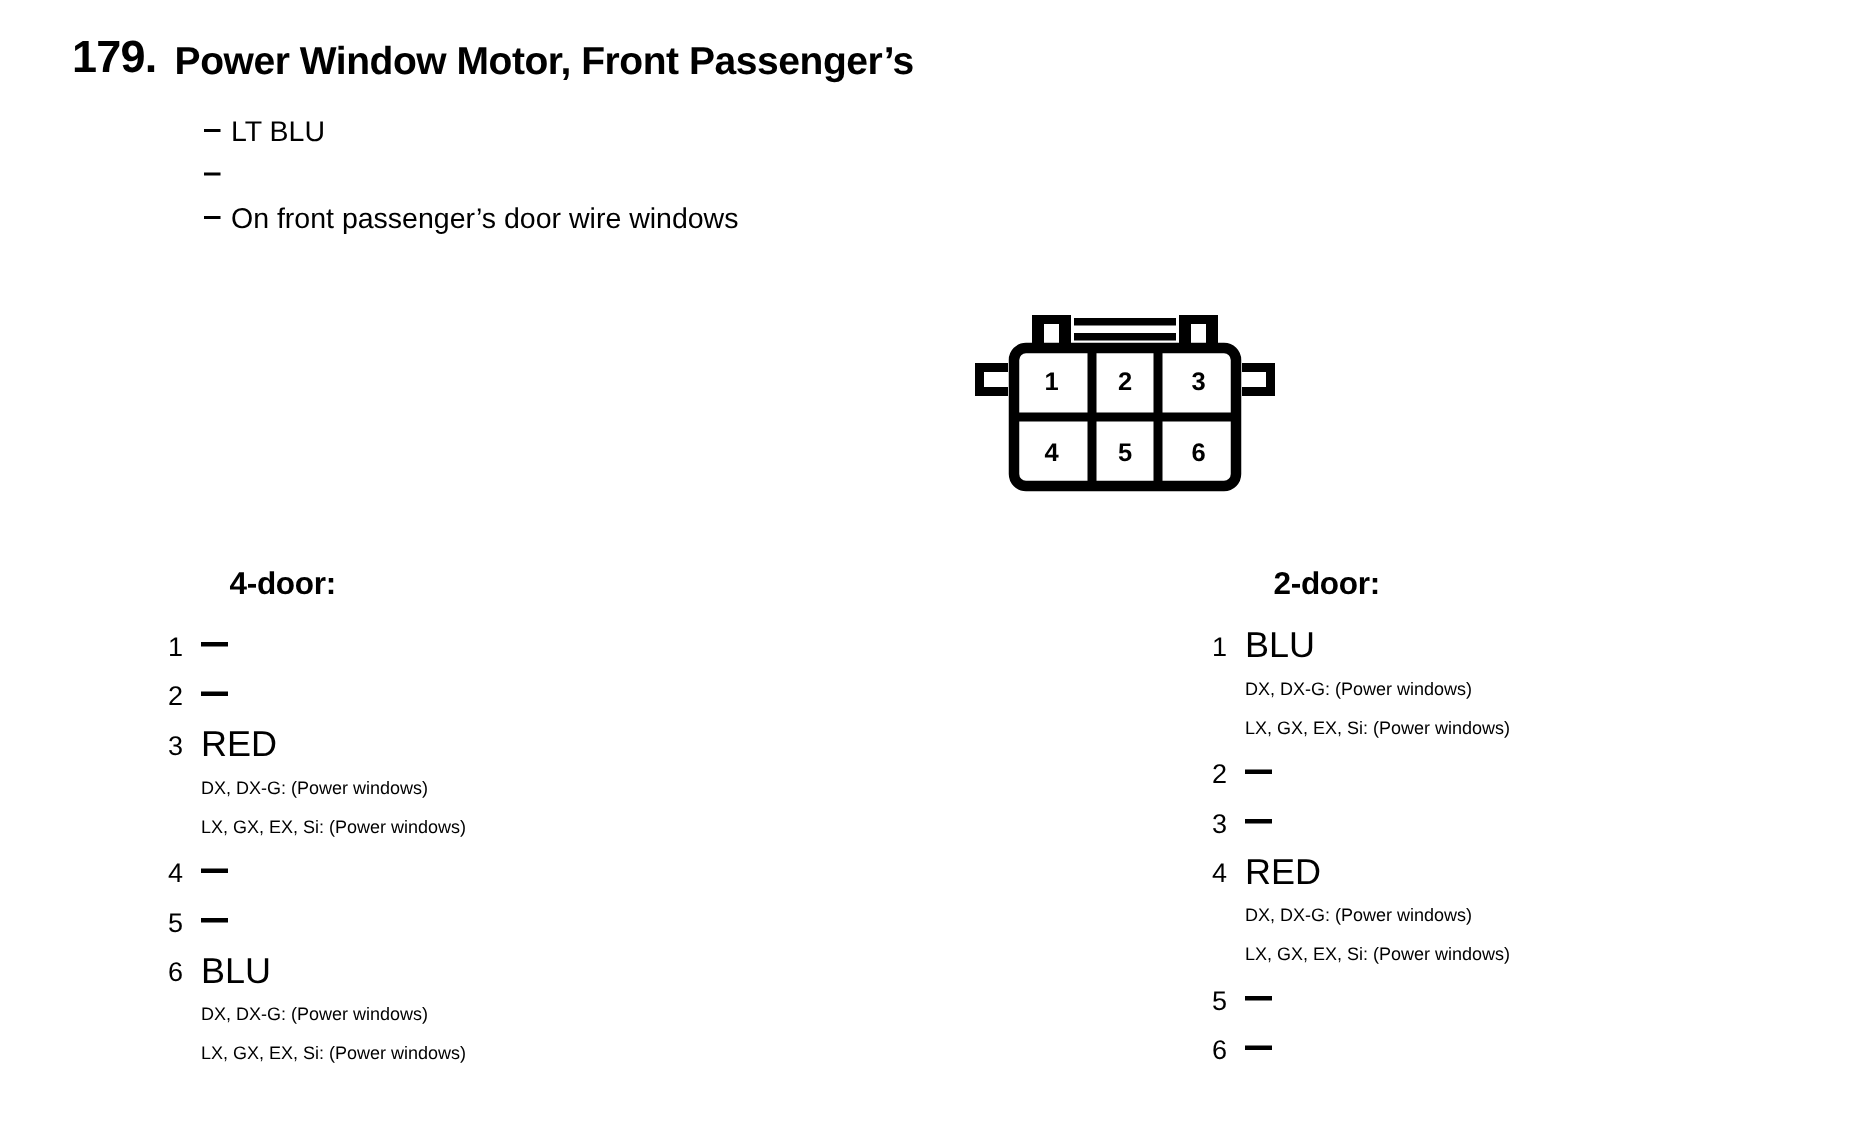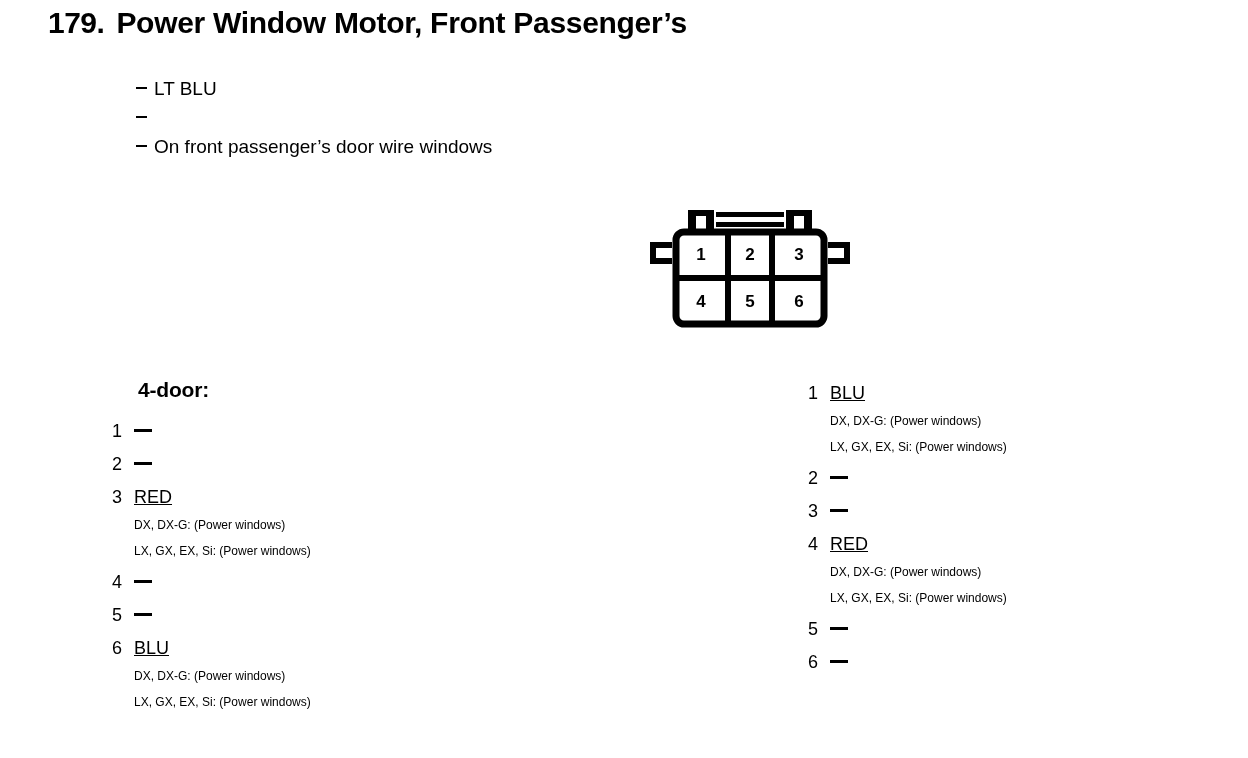--- a/index.html
+++ b/index.html
@@ -14,32 +14,32 @@
     overflow: hidden;
     font-family: "Liberation Sans", sans-serif;
     color: #000000;
     -webkit-font-smoothing: none;
   }
 
   
   .title-row {
     position: absolute;
     left: 48px;
-    top: 6px;
+    top: 22px;
     display: flex;
     align-items: flex-end;
     white-space: nowrap;
   }
   .title-number {
     font-size: 30px;
     font-weight: bold;
     letter-spacing: -0.5px;
   }
   .title-text {
-    font-size: 30px;
+    font-size: 26px;
     font-weight: bold;
     margin-left: 12px;
     letter-spacing: -0.3px;
   }
 
   
   .bullets {
     position: absolute;
     left: 136px;
     top: 74px;
@@ -91,21 +91,21 @@
   .col {
     position: absolute;
     top: 378px;
   }
   .col-4door { left: 112px; }
   .col-2door { left: 808px; }
 
   .col-header {
     font-size: 21px;
     font-weight: bold;
-    margin-left: 26px;
+    margin-left: 41px;
     margin-bottom: 14px;
     letter-spacing: -0.2px;
     white-space: nowrap;
   }
 
   .pin-row {
     display: flex;
     align-items: flex-start;
     margin-bottom: 3px;
   }
@@ -113,24 +113,23 @@
     flex: 0 0 22px;
     font-size: 18px;
     line-height: 30px;
     text-align: left;
   }
   .pin-body {
     flex: 1 1 auto;
     min-width: 0;
   }
   .pin-value {
-    font-size: 18px;
+    font-size: 24px;
     line-height: 30px;
     white-space: nowrap;
-    text-decoration: underline;
   }
   .pin-value.empty::before {
     content: "";
     display: inline-block;
     width: 18px;
     height: 3px;
     background: #000;
     vertical-align: middle;
     margin-bottom: 4px;
   }
@@ -248,20 +247,21 @@
         <div class="pin-body">
           <div class="pin-value">BLU</div>
           <div class="pin-note">DX, DX-G: (Power windows)</div>
           <div class="pin-note">LX, GX, EX, Si: (Power windows)</div>
         </div>
       </div>
     </div>
 </div>
 
 <div class="col col-2door">
+  <div class="col-header">2-door:</div>
   <div id="pinlist-1">
       <div class="pin-row">
         <div class="pin-index">1</div>
         <div class="pin-body">
           <div class="pin-value">BLU</div>
           <div class="pin-note">DX, DX-G: (Power windows)</div>
           <div class="pin-note">LX, GX, EX, Si: (Power windows)</div>
         </div>
       </div>
       <div class="pin-row">

